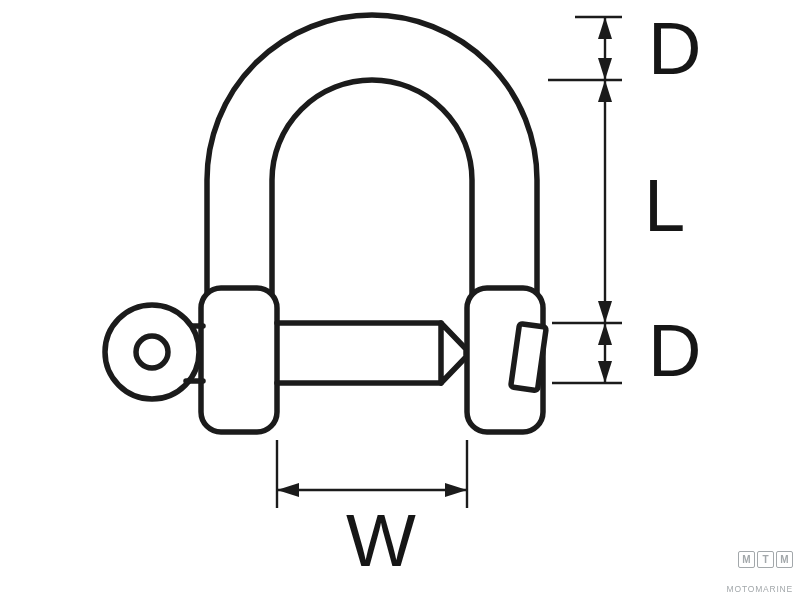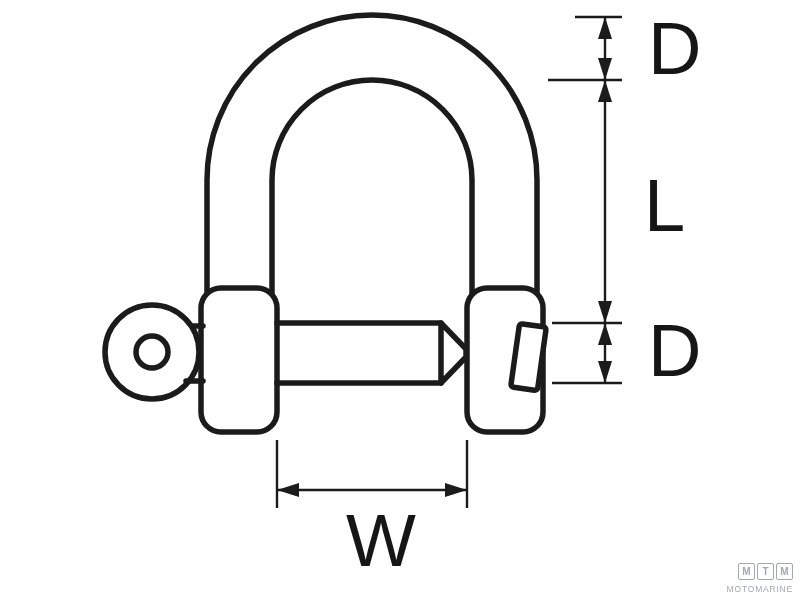--- a/index.html
+++ b/index.html
@@ -14,21 +14,21 @@
   text.dim{font-family:"Liberation Sans",sans-serif;font-size:74px;font-weight:400;}
   .watermark{
     position:absolute;right:7px;bottom:6px;text-align:right;
     color:#a3a8ab;user-select:none;
   }
   .wm-row{display:flex;gap:2px;justify-content:flex-end;}
   .wm-box{
     width:15px;height:15px;border:1.5px solid #a3a8ab;border-radius:2px;
     font-size:10px;font-weight:bold;line-height:15px;text-align:center;display:inline-block;
   }
-  .wm-name{font-size:8.5px;letter-spacing:.8px;margin-top:4px;}
+  .wm-name{font-size:8.5px;letter-spacing:.8px;margin-top:16px;}
 </style>
 </head>
 <body>
 
 <div class="stage">
   <svg width="800" height="600" viewBox="0 0 800 600">
     <defs>
       <marker id="arr" markerUnits="userSpaceOnUse" markerWidth="24" markerHeight="14" refX="22" refY="7" orient="auto-start-reverse">
         <path d="M0,0 L22,7 L0,14 Z" fill="#1b1b1b"></path>
       </marker>

